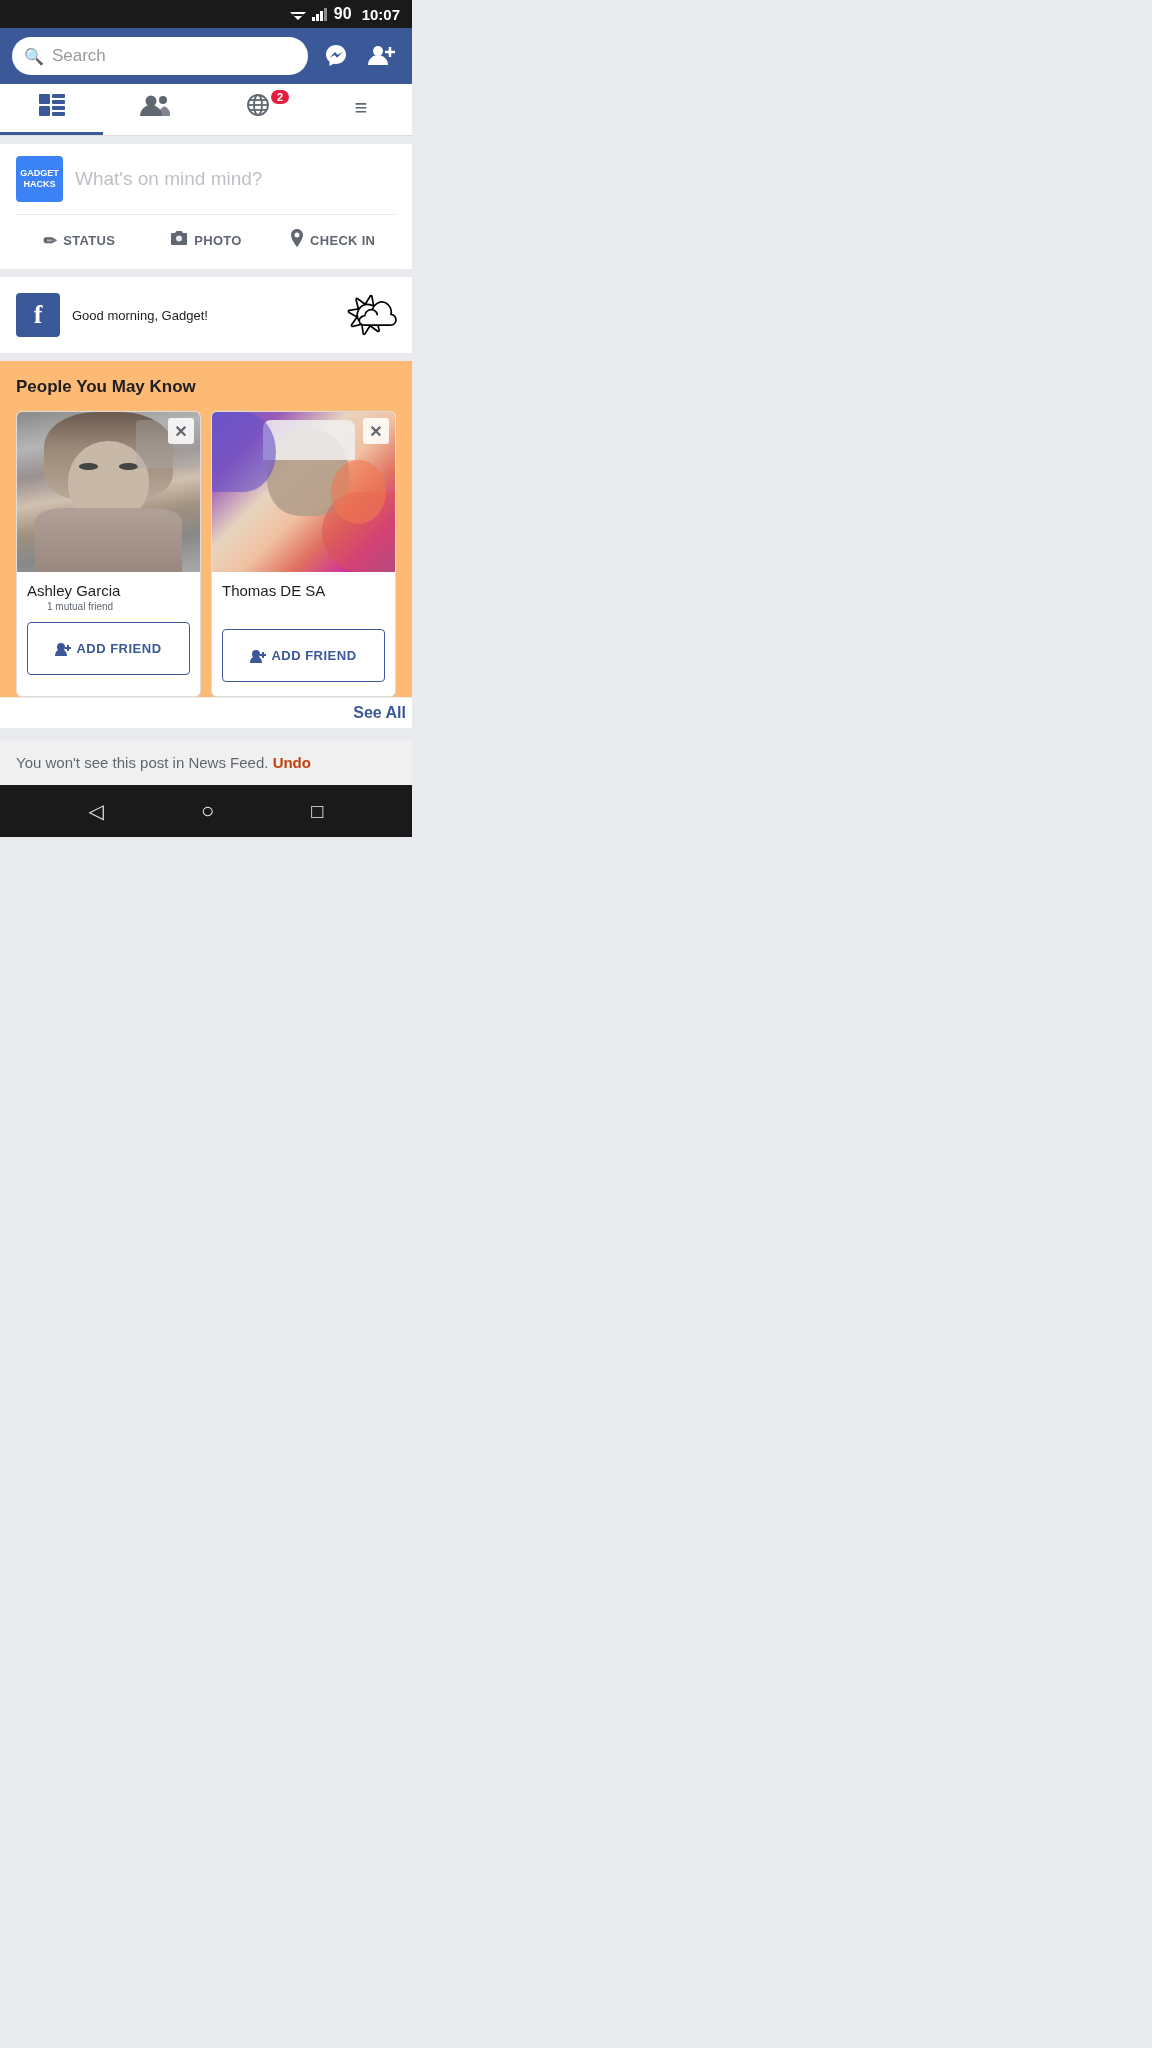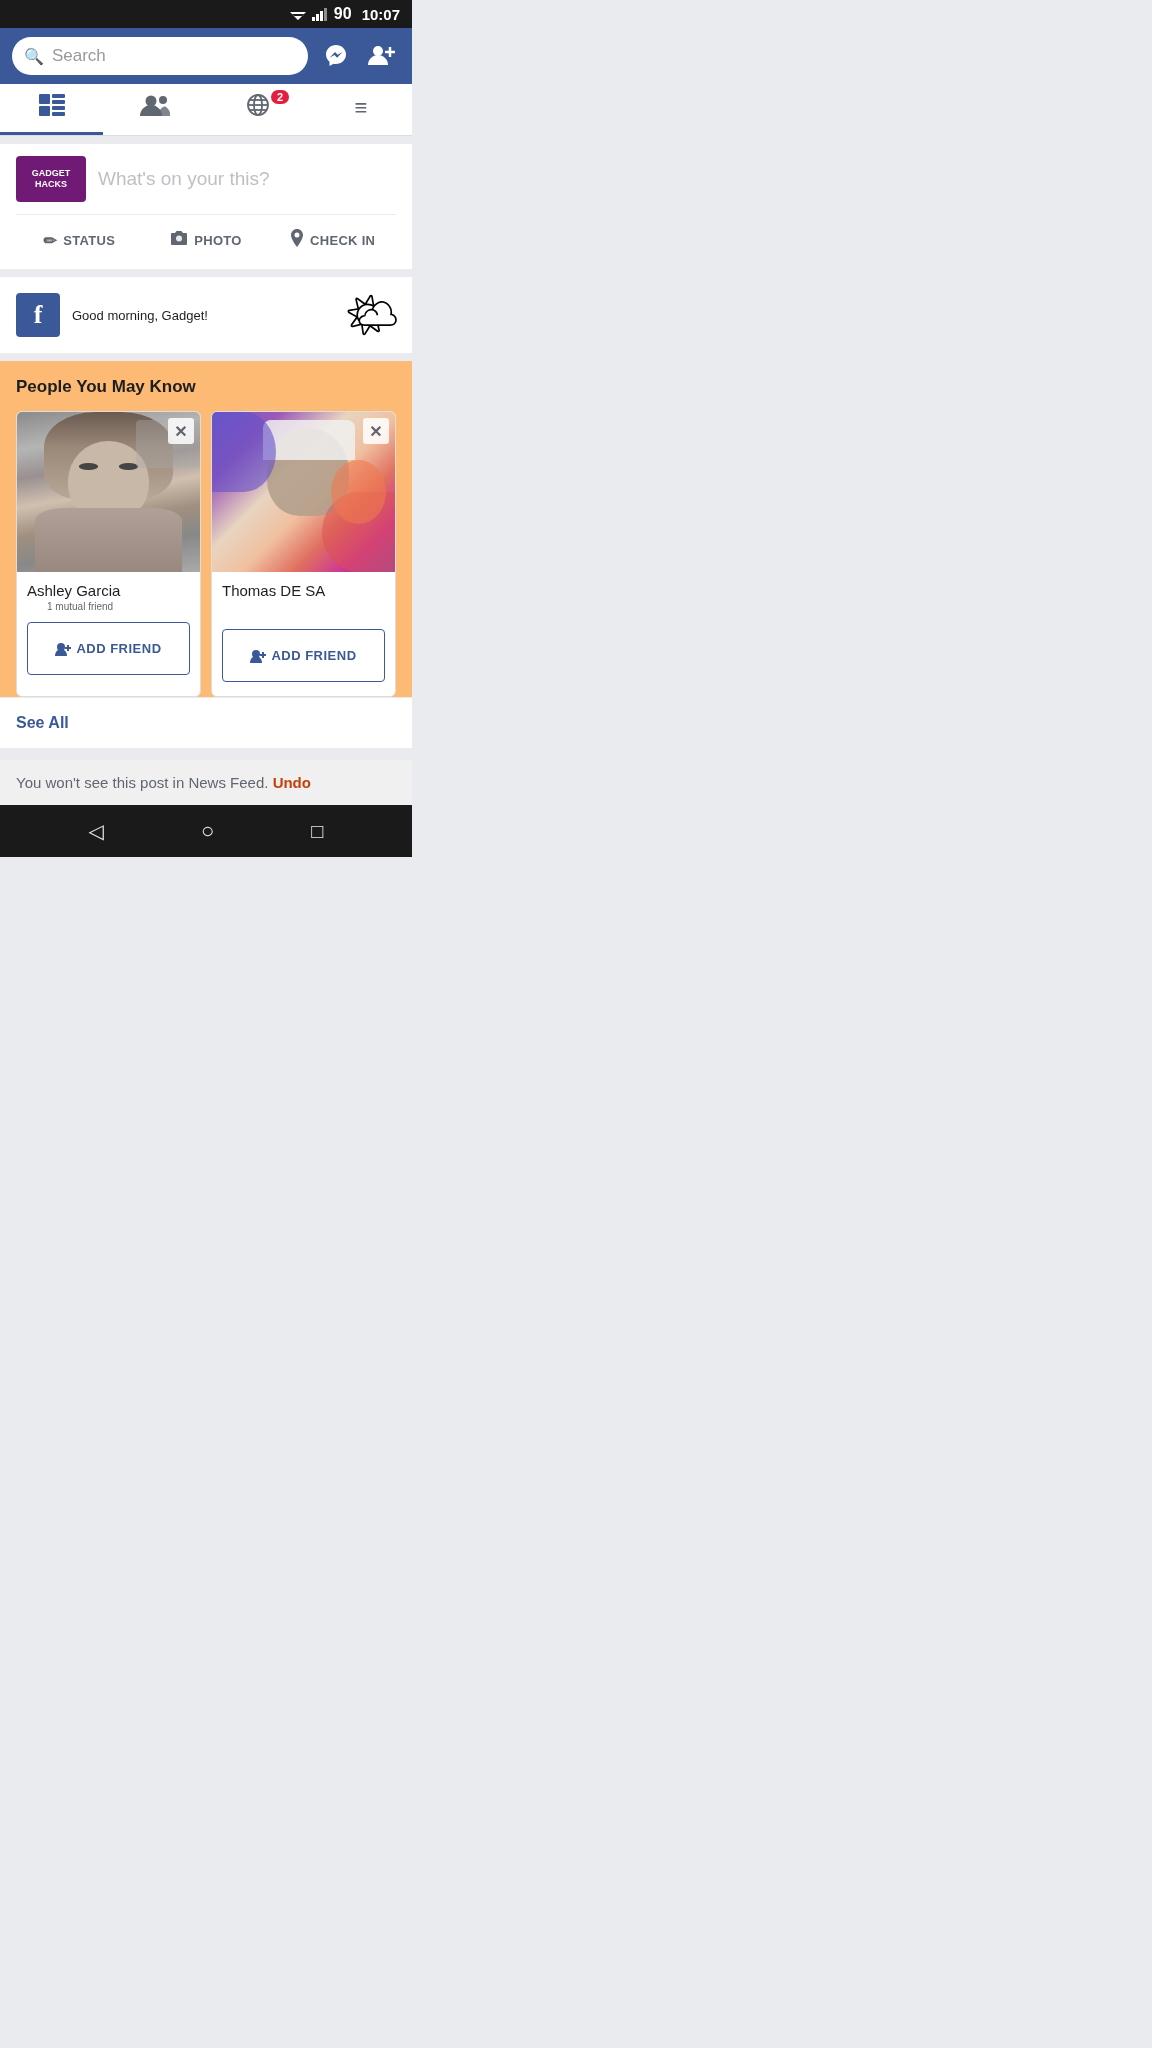--- a/index.html
+++ b/index.html
@@ -110,24 +110,24 @@
       background: white;
       padding: 12px 16px;
     }
     .post-header {
       display: flex;
       align-items: center;
       gap: 12px;
       margin-bottom: 12px;
     }
     .avatar-logo {
-      width: 70px;
+      width: 47px;
       height: 46px;
       border-radius: 4px;
-      background: #701a75;
+      background: #3b82f6;
       display: flex;
       align-items: center;
       justify-content: center;
       font-size: 10px;
       font-weight: 900;
       color: white;
       line-height: 1.1;
       text-align: center;
       flex-shrink: 0;
       padding: 3px;
@@ -264,22 +264,22 @@
       display: flex;
       align-items: center;
       justify-content: center;
       gap: 5px;
       margin-bottom: 10px;
     }
 
     
     .see-all-wrap {
       background: white;
-      padding: 16px;
-      text-align: left;
+      padding: 6px;
+      text-align: right;
       border-top: 1px solid #e9ebee;
     }
     .see-all-link {
       color: #3b5998;
       font-size: 16px;
       font-weight: 600;
       cursor: pointer;
     }
 
     
@@ -399,21 +399,21 @@
 <div class="divider"></div>
 
 <div class="post-box">
   <div class="post-header">
     <div class="avatar-logo">
       <div style="font-size:9px; line-height:1.2; text-align:center;">
         <div>GADGET</div>
         <div>HACKS</div>
       </div>
     </div>
-    <span class="post-placeholder">What's on your this?</span>
+    <span class="post-placeholder">What's on mind mind?</span>
   </div>
   <div class="post-actions">
     <div class="post-action-btn">
       <span class="action-icon">✏</span>
       <span>STATUS</span>
     </div>
     <div class="post-action-btn">
       <span class="action-icon">
         <svg width="18" height="16" viewBox="0 0 18 16" fill="#606770">
           <path d="M6.5 1L5 3H2a1 1 0 00-1 1v10a1 1 0 001 1h14a1 1 0 001-1V4a1 1 0 00-1-1h-3L11.5 1h-5z"></path>

